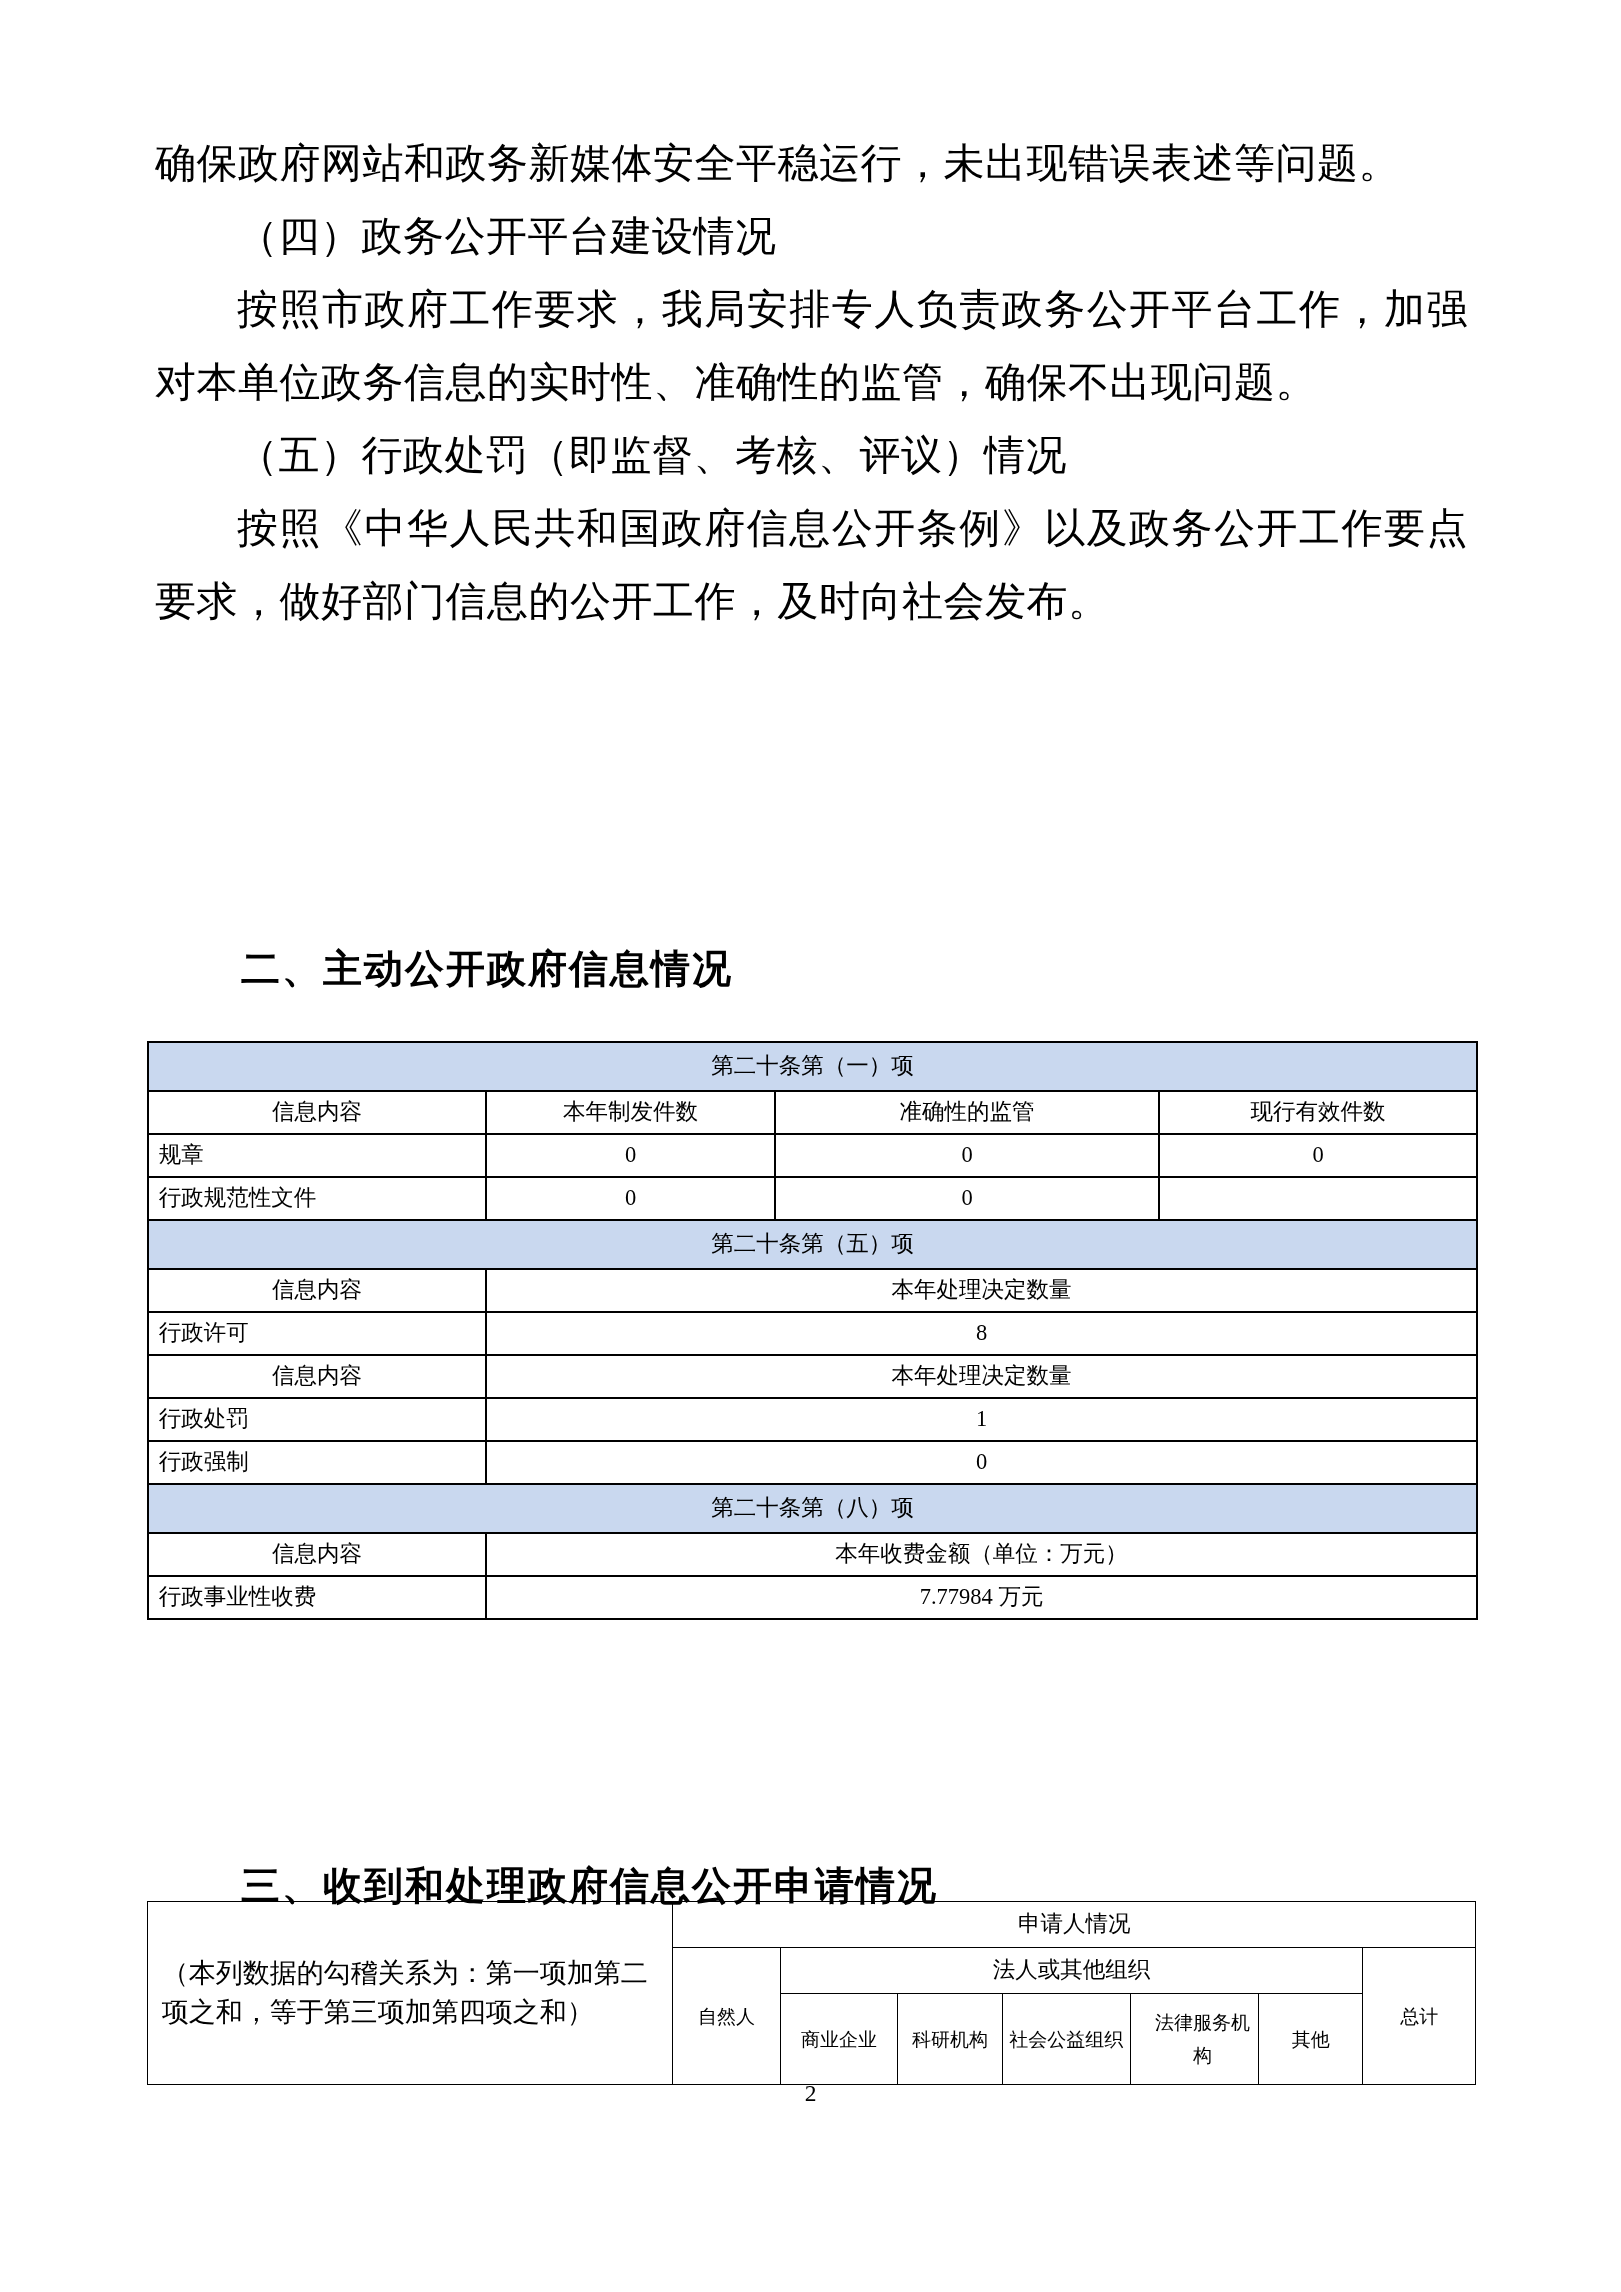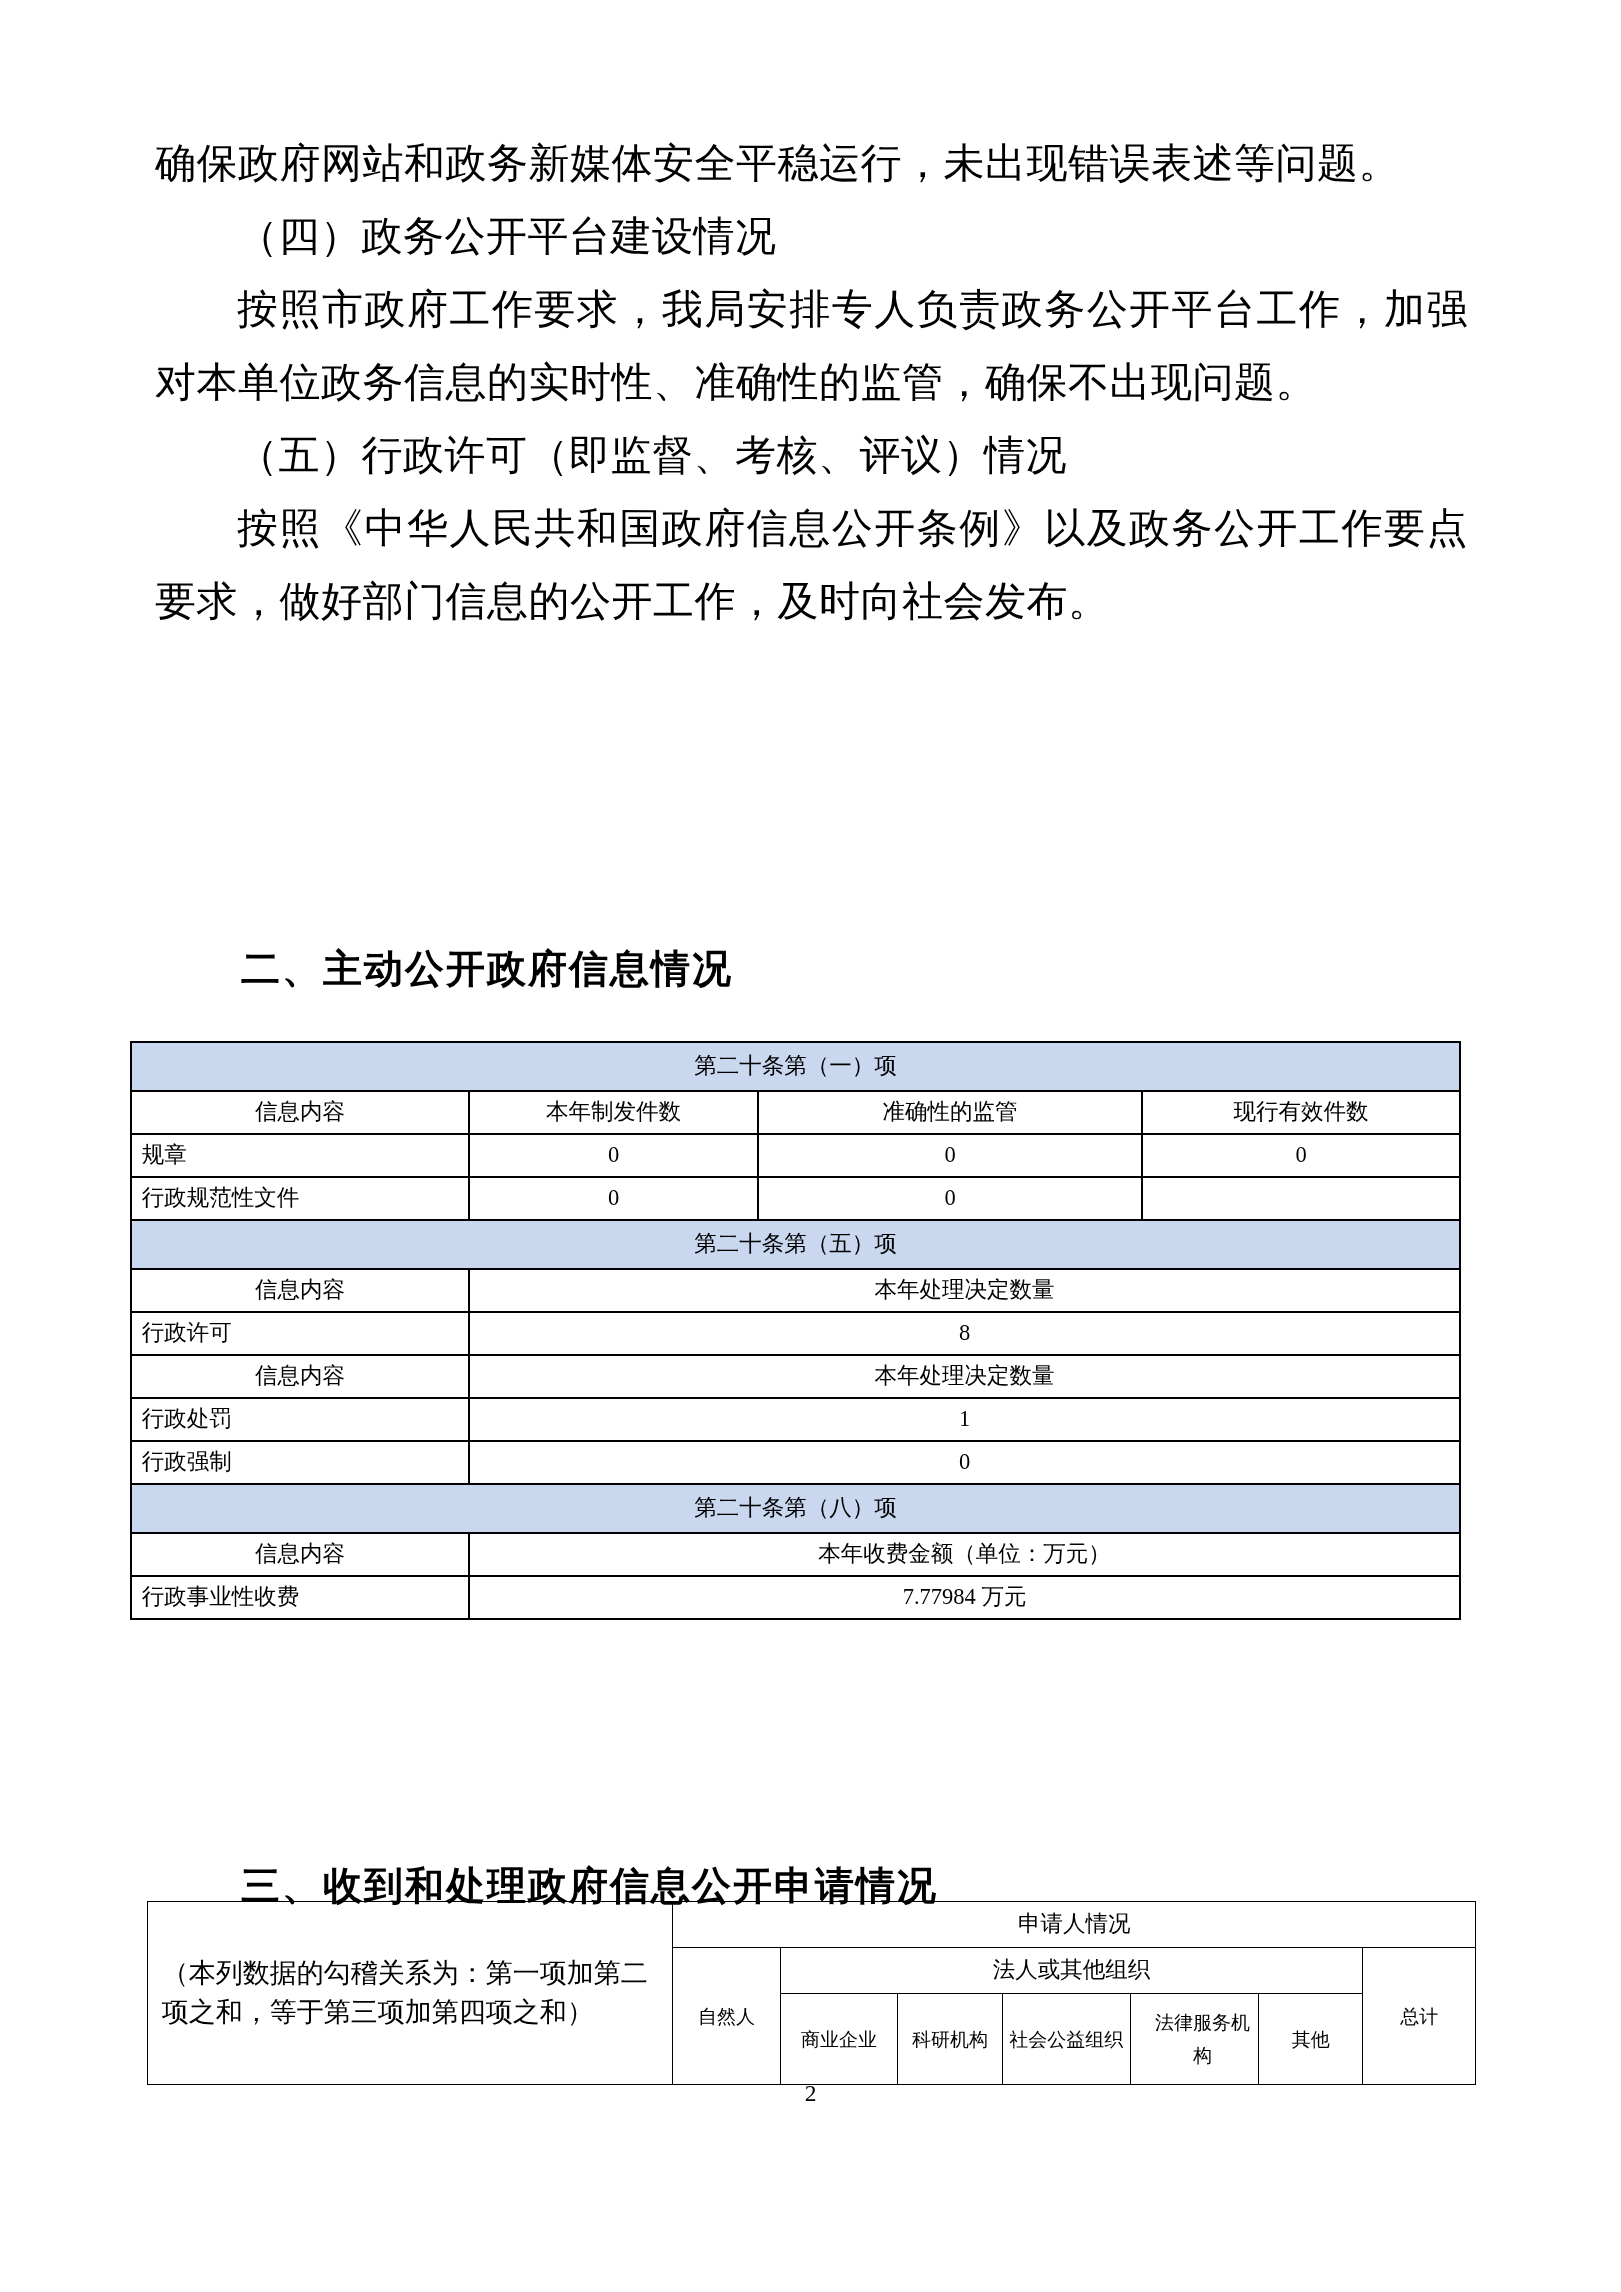--- a/index.html
+++ b/index.html
@@ -68,21 +68,21 @@
     padding: 0 5.9px;
     vertical-align: middle;
     line-height: 1.25;
   }
   .tc { text-align: center; }
   .tl { text-align: left; padding-left: 9.8px !important; }
   .hdr-blue { background: #c9d8ef; }
 
   #table-1 {
     position: absolute;
-    left: 130px;
+    left: 147px;
     top: 1041px;
     width: 1111px;
   }
   #table-1 td { height: 41px; }
   #table-1 .row-tall { height: 47px; }
 
   
   #table-2 {
     position: absolute;
     left: 147px;
@@ -116,21 +116,21 @@
 </style>
 </head>
 <body>
 
 <div class="page">
 
   <div class="prose">
     <p class="para">确保政府网站和政务新媒体安全平稳运行，未出现错误表述等问题。</p>
     <p class="para indent">（四）政务公开平台建设情况</p>
     <p class="para indent">按照市政府工作要求，我局安排专人负责政务公开平台工作，加强对本单位政务信息的实时性、准确性的监管，确保不出现问题。</p>
-    <p class="para indent">（五）行政许可（即监督、考核、评议）情况</p>
+    <p class="para indent">（五）行政处罚（即监督、考核、评议）情况</p>
     <p class="para indent">按照《中华人民共和国政府信息公开条例》以及政务公开工作要点要求，做好部门信息的公开工作，及时向社会发布。</p>
   </div>
 
   <div class="section-heading" id="heading-2">二、主动公开政府信息情况</div>
 
   <div id="table-1">
     <table class="doc-table" style="width:1329px;">
       <colgroup>
         <col style="width:338px">
         <col style="width:289px">

